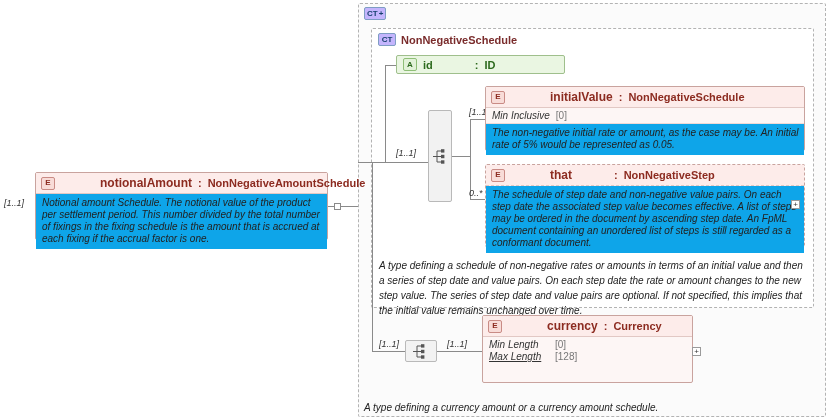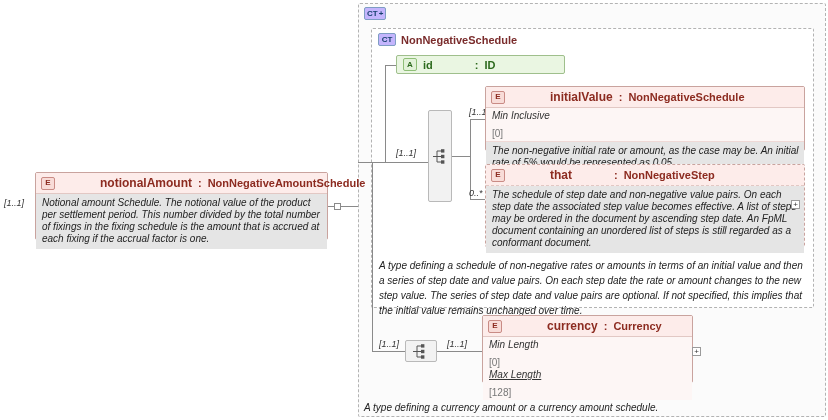--- a/index.html
+++ b/index.html
@@ -83,30 +83,29 @@
   .ebox .facets{
     padding:2px 5px 1px 6px;
     background:#fdf6f5;
   }
   .ebox .facet{
     display:flex;gap:6px;align-items:baseline;
     font-style:italic;
     font-size:10px;
     color:#333;
     line-height:12px;
-    flex-direction:column;
   }
   .ebox .facet .fv{font-style:normal;color:#777;}
   .ebox .doc{
     padding:3px 5px 4px 6px;
     font-style:italic;
     font-size:10px;
     line-height:12px;
     color:#222;
-    background:#e5e5e5;
+    background:#0ea5e9;
   }
   .ebox .docborder{border-top:1px solid #efd9d6;}
 
   
   .abox{
     position:absolute;
     box-sizing:border-box;
     border:1px solid #9fbf8c;
     background:#eaf6e2;
     border-radius:2px;

